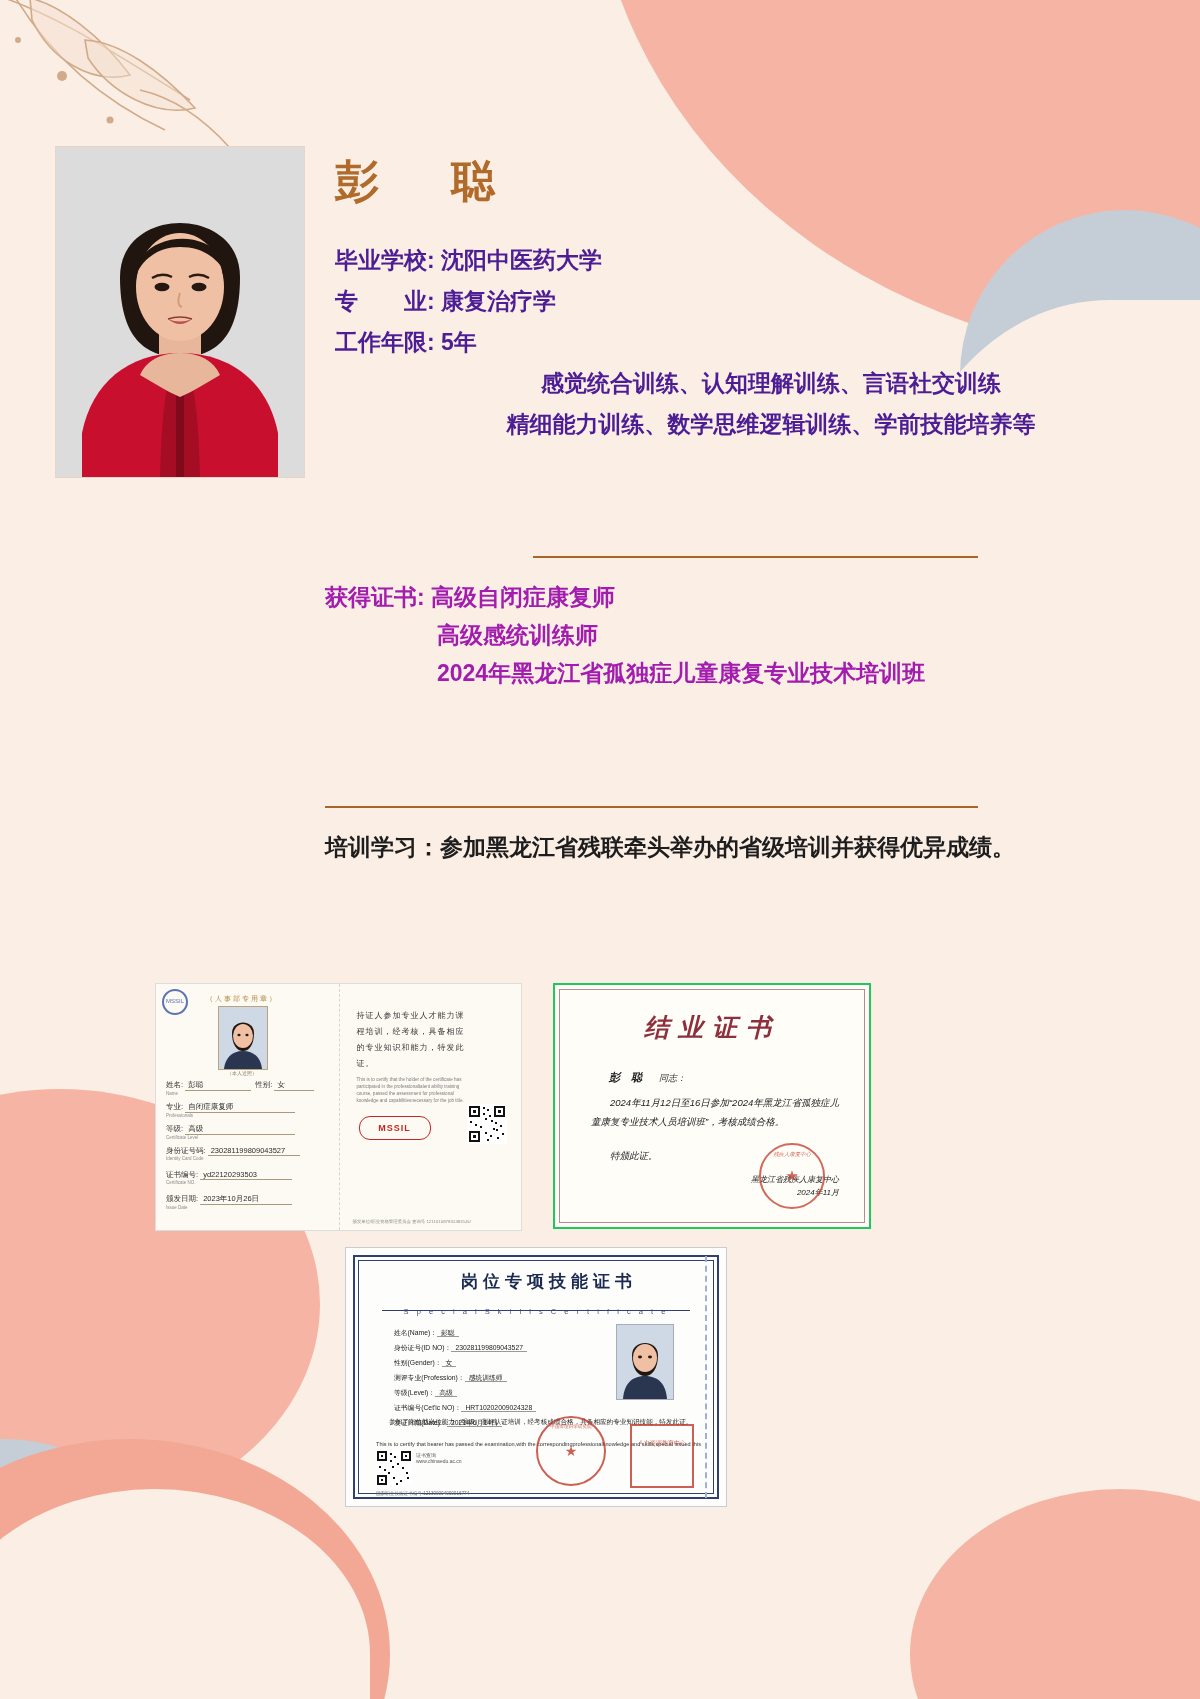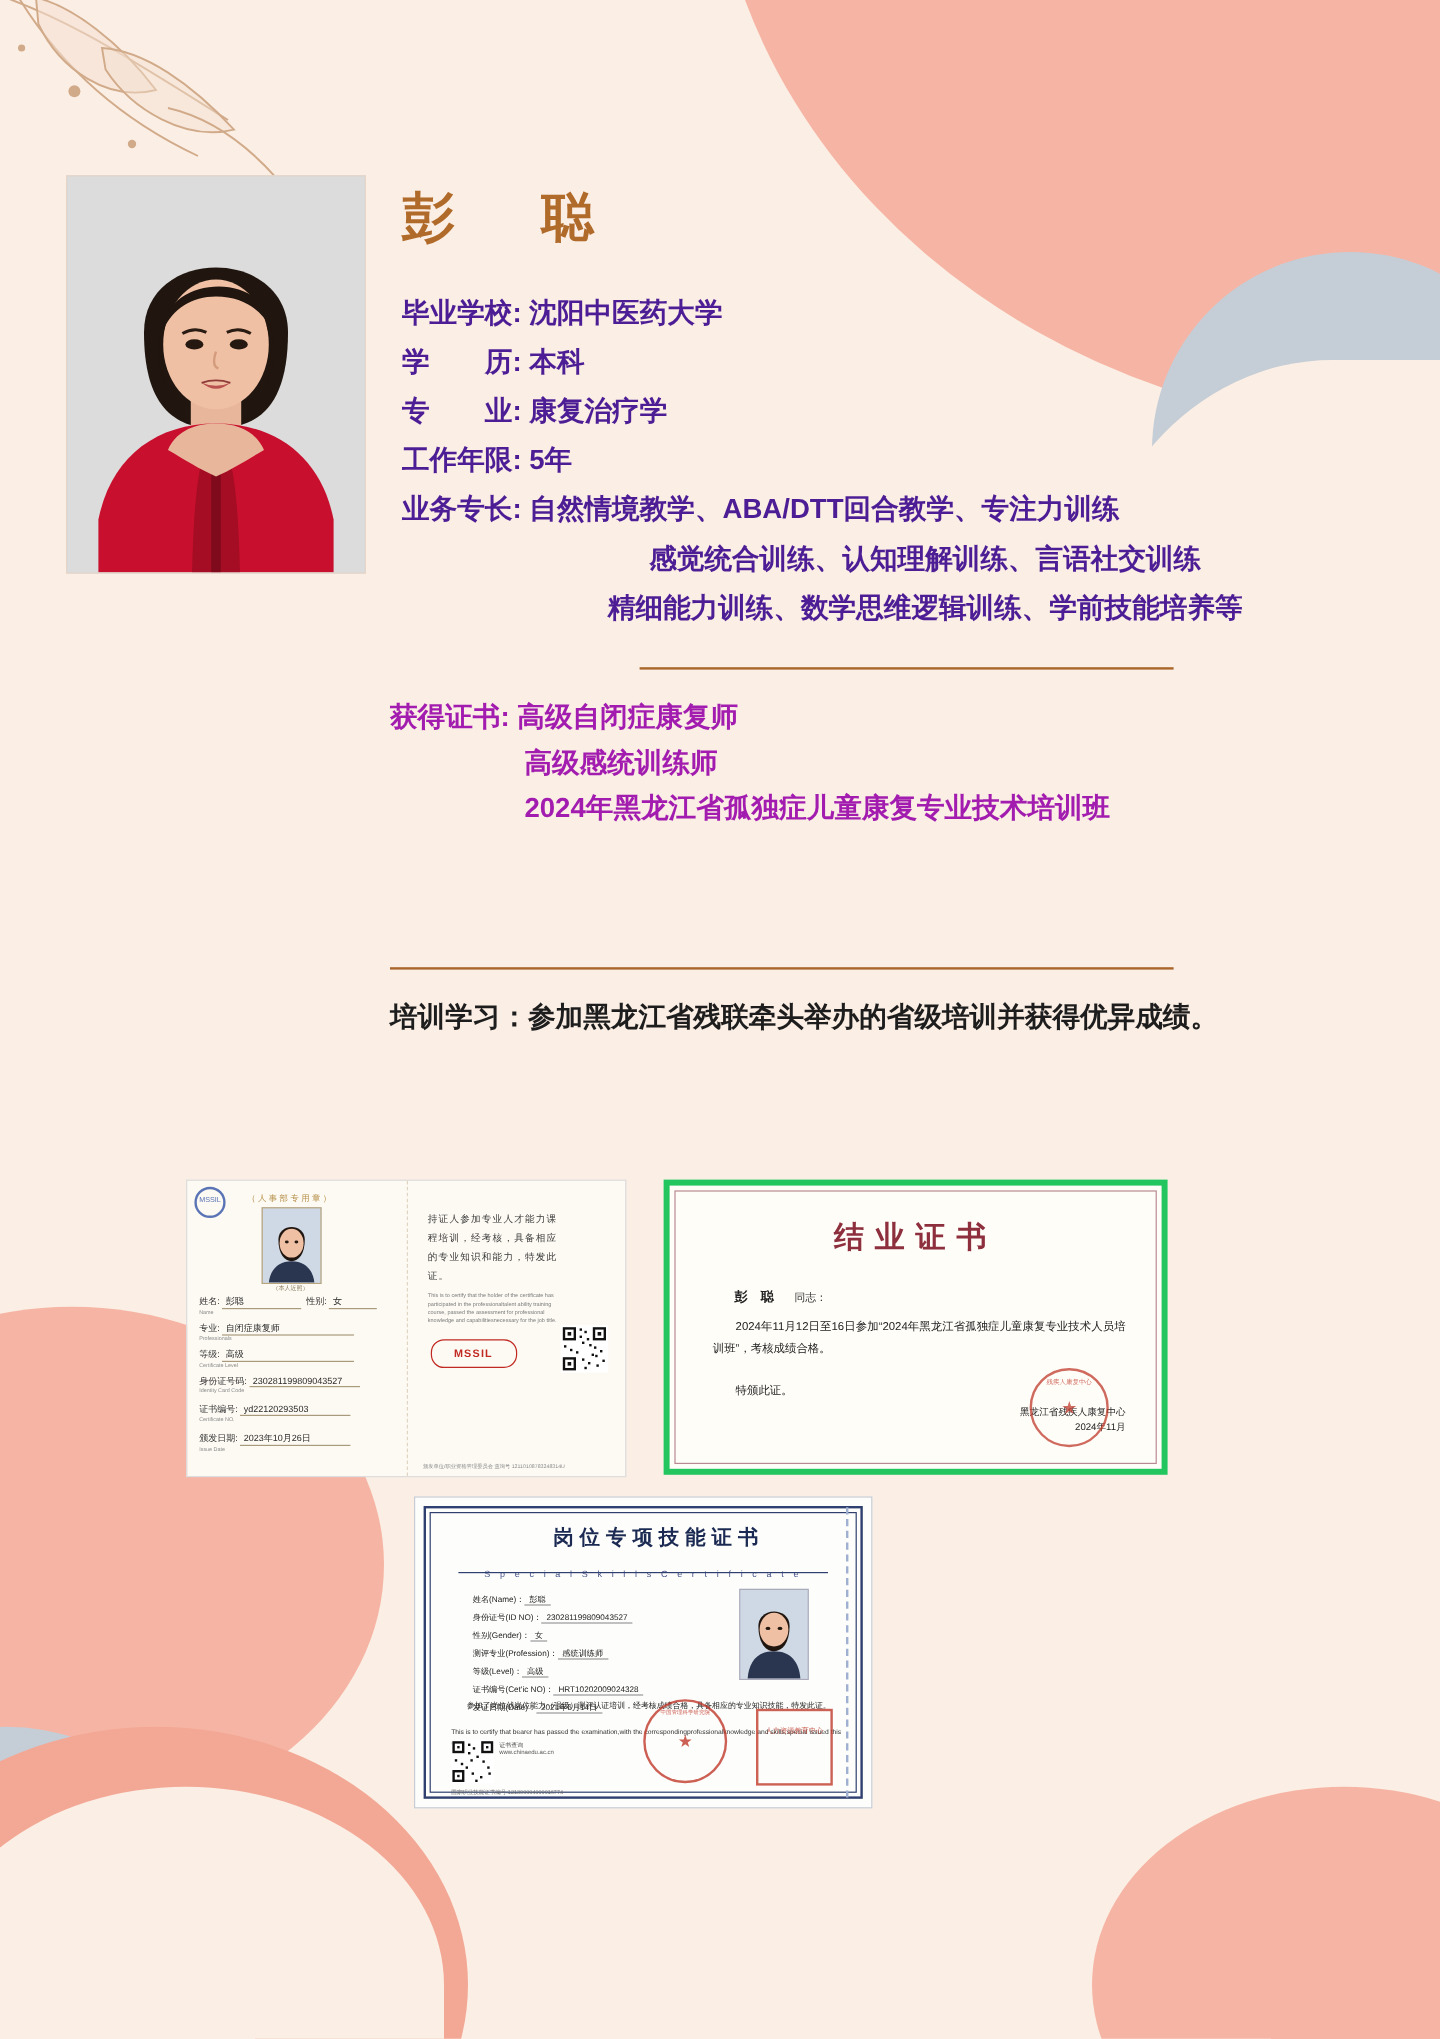--- a/index.html
+++ b/index.html
@@ -120,22 +120,22 @@
                 color:#3a3a3a;line-height:16px;letter-spacing:1px;}
   .cert1 .entext{position:absolute;left:18px;top:92px;width:112px;font-size:4.6px;
                  color:#7d7d7d;line-height:7px;}
   .cert1 .logo{position:absolute;left:20px;top:132px;width:70px;height:22px;
                border:1px solid #c02a22;border-radius:11px;color:#c02a22;
                font-size:9px;font-weight:bold;text-align:center;line-height:22px;letter-spacing:1px;}
   .cert1 .qr{position:absolute;right:14px;top:120px;width:40px;height:40px;}
   .cert1 .foot{position:absolute;left:14px;bottom:6px;font-size:4.4px;color:#8c8c8c;}
 
   
-  .cert2{left:553px;top:983px;width:420px;height:246px;border:5px solid #22c55e;
-         background:#fffdf8;box-sizing:border-box;}
+  .cert2{left:553px;top:983px;width:318px;height:246px;border:2px solid #22c55e;
+         background:#fffdf8;box-sizing:border-box;font-style:italic;}
   .cert2 .inner{position:absolute;inset:4px;border:1px solid #b98a92;}
   .cert2 .t{position:absolute;top:26px;left:0;right:0;text-align:center;
             font-size:25px;font-weight:bold;color:#8d2f3c;letter-spacing:9px;}
   .cert2 .who{position:absolute;left:54px;top:85px;font-size:11px;color:#222;font-weight:bold;}
   .cert2 .who small{font-weight:normal;font-size:9px;margin-left:14px;color:#333;}
   .cert2 .body{position:absolute;left:36px;right:30px;top:108px;font-size:9.5px;
                color:#222;line-height:19px;text-indent:19px;text-align:justify;}
   .cert2 .body2{position:absolute;left:36px;top:165px;font-size:9.5px;color:#222;text-indent:19px;}
   .cert2 .org{position:absolute;right:30px;bottom:28px;font-size:8px;color:#222;text-align:right;line-height:13px;}
   .cert2 .stamp{position:absolute;right:44px;bottom:18px;width:62px;height:62px;
@@ -240,34 +240,26 @@
   </div>
 
   <div class="name">彭　聪</div>
 
   <div class="info">
     <div class="row">
       <span class="lbl">毕业学校:</span>
       <span>沈阳中医药大学</span>
     </div>
     <div class="row">
-      <span class="lbl">学　　历:</span>
-      <span>本科</span>
-    </div>
-    <div class="row">
       <span class="lbl">专　　业:</span>
       <span>康复治疗学</span>
     </div>
     <div class="row">
       <span class="lbl">工作年限:</span>
       <span>5年</span>
-    </div>
-    <div class="row">
-      <span class="lbl">业务专长:</span>
-      <span>自然情境教学、ABA/DTT回合教学、专注力训练</span>
     </div>
     <span class="cont">感觉统合训练、认知理解训练、言语社交训练</span>
     <span class="cont">精细能力训练、数学思维逻辑训练、学前技能培养等</span>
   </div>
 
   <div class="rule rule-1"></div>
 
   <div class="certs">
     <div class="row">
       <span class="lbl">获得证书:</span>

